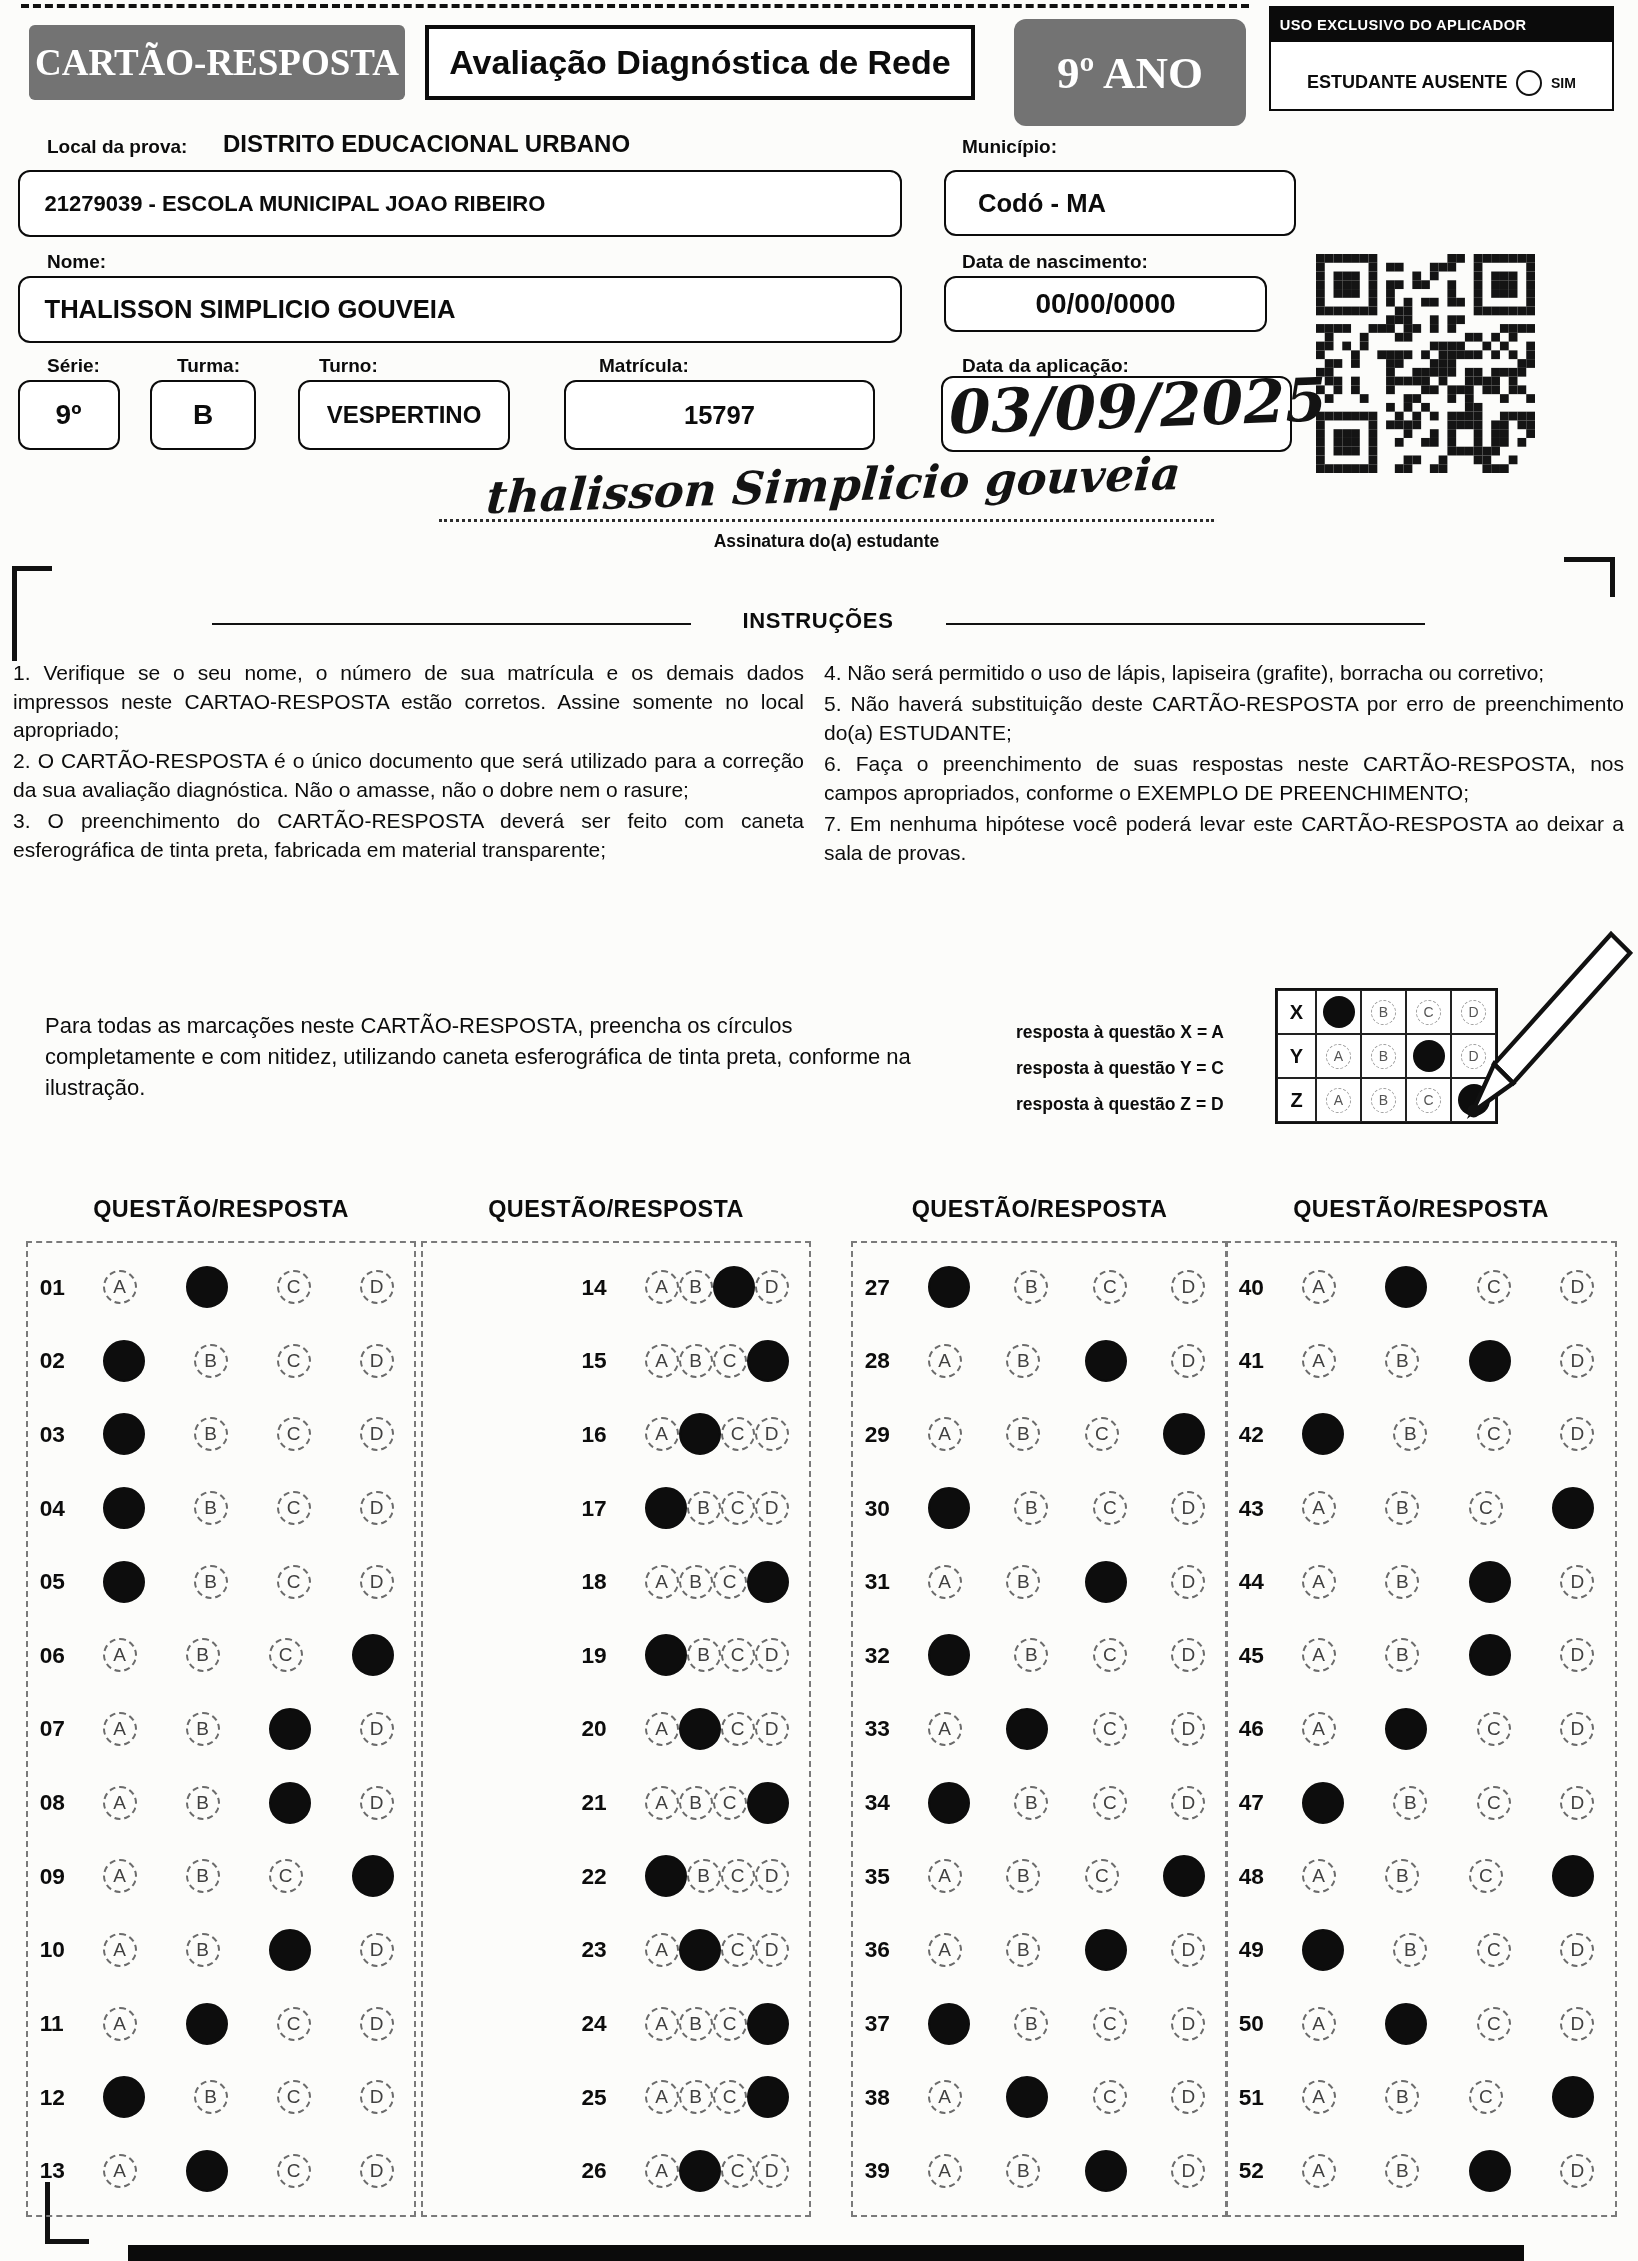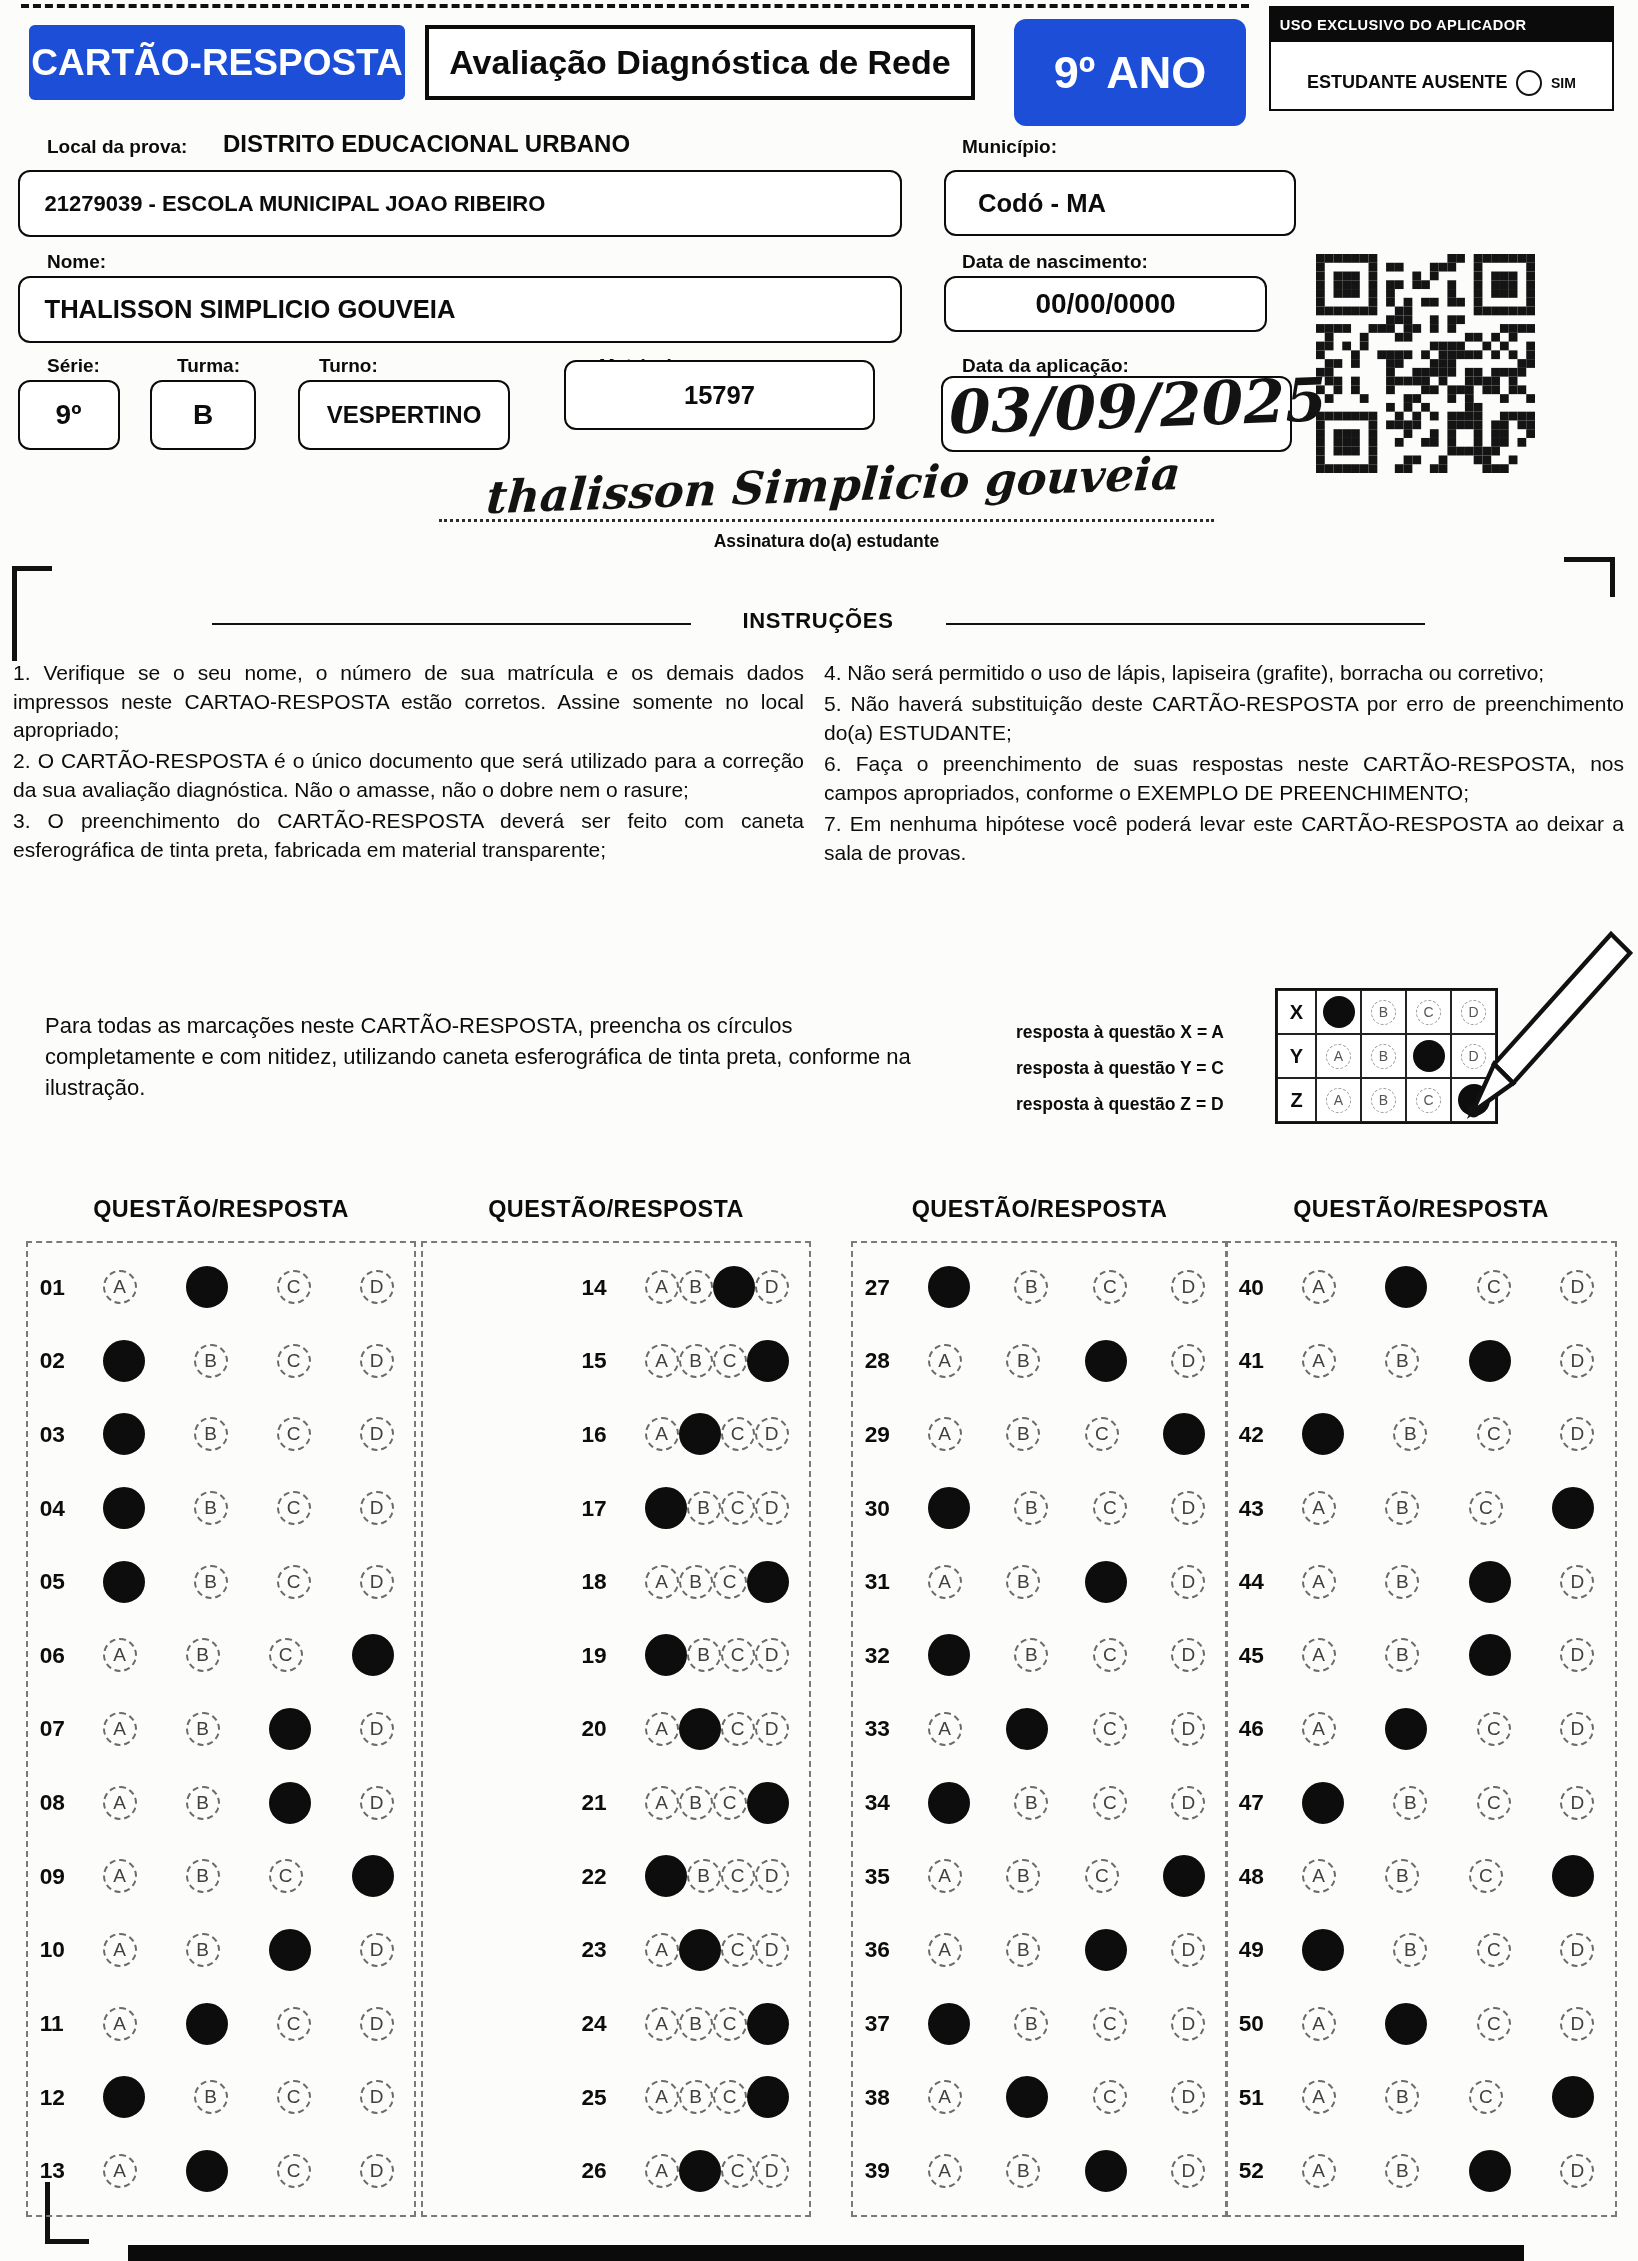--- a/index.html
+++ b/index.html
@@ -1,21 +1,21 @@
 <!DOCTYPE html>
 <html style="font-size:11.7px"><head>
 <meta charset="utf-8">
 <style>
   * { box-sizing: border-box; }
   html,body { margin:0; padding:0; }
   body { background:#e8e8e8; font-family:"Liberation Sans", sans-serif; color:#0c0c0c; }
   .page { position:relative; width:1639px; height:2261px; background:#fcfcfa; overflow:hidden; }
   .abs { position:absolute; }
 
-  .black-box { background:#1d4ed8; color:#fff; display:flex; align-items:center; justify-content:center; font-weight:bold; border-radius:5.8px; }
+  .black-box { background:#737373; color:#fff; display:flex; align-items:center; justify-content:center; font-weight:bold; border-radius:5.8px;font-family:Liberation Serif, serif; }
   .outline-box { background:#fff; border:4.4px solid #0b0b0b; display:flex; align-items:center; justify-content:center; font-weight:bold; }
   .field-box { border:2.9px solid #0b0b0b; border-radius:12px; background:#fff; display:flex; align-items:center; font-weight:bold; }
   .label { font-weight:bold; font-size:19px;margin-left:18px; }
 
   .top-dash { border-top:4.4px dashed #111; }
 
   .aplicador { border:2.9px solid #0b0b0b; background:#fff; }
   .aplicador-head { background:#0b0b0b; color:#fff; height:34px; display:flex; align-items:center; padding-left:8.8px; font-size:14.6px; font-weight:bold; letter-spacing:0.4px; }
   .aplicador-body { height:82px; display:flex; align-items:center; justify-content:center; gap:8.8px; }
   .circle-empty { width:26px; height:26px; border:2.2px solid #111; border-radius:50%; display:inline-block; }
@@ -388,21 +388,21 @@
 
   <div class="abs label" style="left:29px;top:355px;">Série:</div>
   <div class="abs label" style="left:159px;top:355px;">Turma:</div>
   <div class="abs label" style="left:301px;top:355px;">Turno:</div>
   <div class="abs label" style="left:581px;top:355px;">Matrícula:</div>
   <div class="abs label" style="left:944px;top:355px;">Data da aplicação:</div>
 
   <div class="abs field-box" style="left:17.5px;top:380px;width:102px;height:70px;justify-content:center;font-size:28px;">9º</div>
   <div class="abs field-box" style="left:150px;top:380px;width:106px;height:70px;justify-content:center;font-size:28px;">B</div>
   <div class="abs field-box" style="left:298px;top:380px;width:212px;height:70px;justify-content:center;font-size:24px;">VESPERTINO</div>
-  <div class="abs field-box" style="left:564px;top:360px;width:311px;height:70px;justify-content:center;font-size:25.6px;">15797</div>
+  <div class="abs field-box" style="left:564px;top:380px;width:311px;height:70px;justify-content:center;font-size:25.6px;">15797</div>
   <div class="abs field-box" style="left:941px;top:376px;width:351px;height:76px;"></div>
   <div class="abs handwriting" style="left:949px;top:371px;font-size:60px;transform:rotate(-2deg);">03/09/2025</div>
 
   <div class="abs handwriting" style="left:446px;top:459px;width:775px;text-align:center;font-size:45px;transform:rotate(-2deg) skewX(-6deg);">thalisson Simplicio gouveia</div>
   <div class="abs dotline" style="left:439px;top:491px;width:775px;height:31px;"></div>
   <div class="abs" style="left:439px;top:531px;width:775px;text-align:center;font-size:17.5px;font-weight:bold;">Assinatura do(a) estudante</div>
 
   <div class="abs bracket-tr" style="left:1564px;top:557px;width:51px;height:40px;"></div>
   <div class="abs bracket-tl" style="left:11.7px;top:566px;width:40px;height:95px;"></div>
   <div class="abs bracket-bl" style="left:45px;top:2182px;width:44px;height:62px;"></div>

